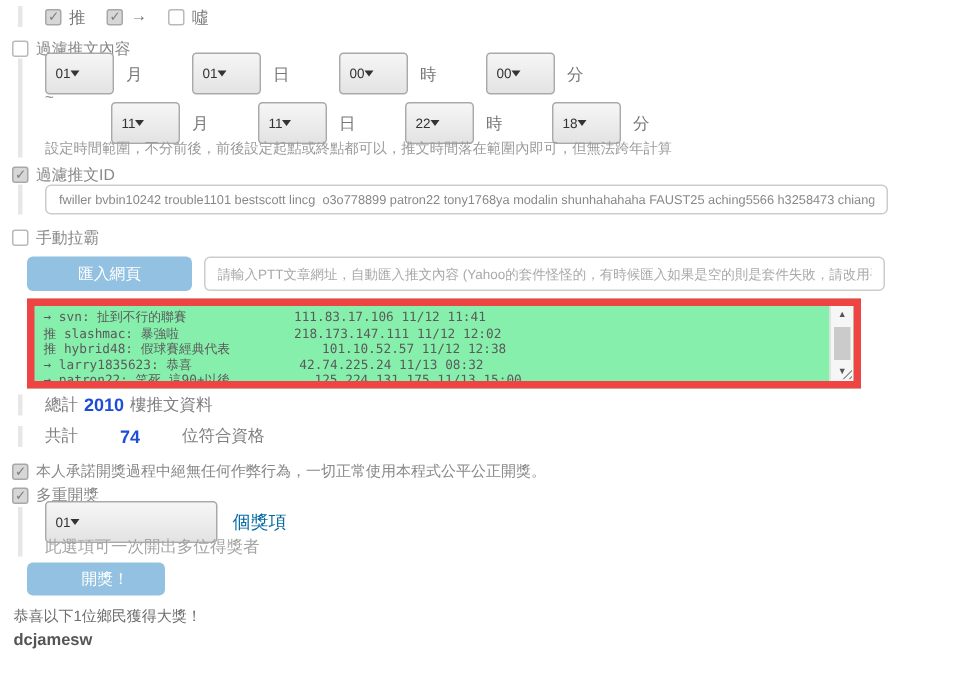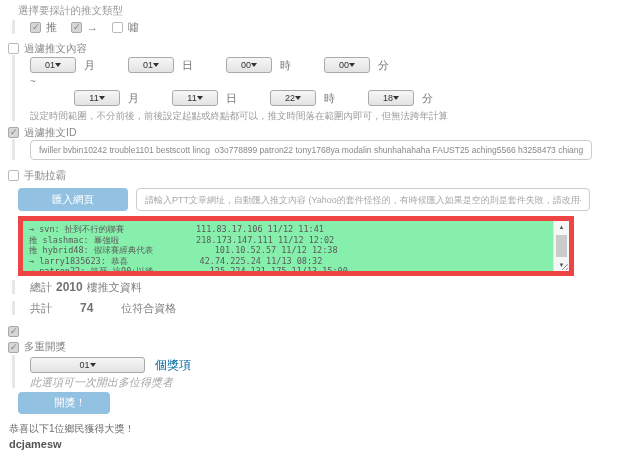--- a/index.html
+++ b/index.html
@@ -10,22 +10,22 @@
   }
   .page{position:relative;width:640px;height:463px;}
 
   
   .indent{margin-left:12px;border-left:3px solid #e7e7e7;padding-left:15px;}
   .cb-row{display:flex;align-items:center;margin-left:8px;font-size:10.5px;color:#888;}
   .cb{flex:0 0 auto;display:inline-block;width:11px;height:11px;box-sizing:border-box;
       border:1px solid #b9b9b9;border-radius:2px;background:#fff;position:relative;margin-right:5px;}
   .cb.checked{background:#d7d7d7;border-color:#a8a8a8;}
   .cb.checked::after{content:"✓";position:absolute;left:1px;top:-1px;font-size:9px;line-height:11px;color:#7f7f7f;}
-  .sel{display:inline-flex;align-items:center;justify-content:center;box-sizing:border-box;
-       width:46px;height:16px;padding:0 6px;border:1px solid #a9a9a9;border-radius:3px;
+  .sel{display:inline-flex;align-items:center;justify-content:flex-start;box-sizing:border-box;
+       width:46px;height:28px;padding:0 6px;border:1px solid #a9a9a9;border-radius:3px;
        background:linear-gradient(#f6f6f6,#e3e3e3);font-size:9px;color:#333;cursor:default;}
   .sel-arrow{width:0;height:0;border-left:3.5px solid transparent;border-right:3.5px solid transparent;border-top:4px solid #333;}
   .btn{display:block;border:none;border-radius:4px;background:var(--accent,#93c1e1);
        color:#fff;font-family:"Liberation Sans",sans-serif;font-size:10.5px;text-align:center;cursor:pointer;}
   .text-input{box-sizing:border-box;border:1px solid #ccc;border-radius:4px;height:20px;
        padding:0 8px;color:#777;font-family:"Liberation Sans",sans-serif;background:#fff;}
   .text-input::placeholder{color:#a9a9a9;}
 
   
   .section-title{margin:5px 0 0 18px;font-size:10.5px;line-height:11px;color:#999;}
@@ -62,41 +62,40 @@
        font-size:8.5px;line-height:10.5px;color:#5a5a5a;white-space:pre;}
   .scrollbar{position:absolute;top:0;right:0;bottom:0;width:15px;background:#f6f6f6;border-left:1px solid #e2e2e2;}
   .sb-arrow{height:12px;text-align:center;font-size:6px;line-height:12px;color:#555;}
   .sb-thumb{margin:2px 2px;height:22px;background:#cbcbcb;}
   .resize-grip{position:absolute;right:1px;bottom:1px;width:9px;height:9px;
        background:repeating-linear-gradient(135deg,transparent 0 2px,#9a9a9a 2px 3px);
        clip-path:polygon(100% 0,100% 100%,0 100%);}
 
   
   .stat{margin-top:4px;height:14px;font-size:11px;line-height:14px;color:#808080;display:flex;align-items:center;}
-  .stat b{font-size:12px;color:#737373;margin:0 4px;text-align:center;}
+  .stat b{font-size:12px;color:#1d4ed8;margin:0 4px;text-align:center;}
   .stat.second{margin-top:7px;gap:24px;}
 
   
   .row-pledge{margin-top:10px;height:12px;font-size:10px;}
   .row-multi{margin-top:4px;height:12px;}
   .prize-block{margin-top:2px;}
   .prize-row{display:flex;align-items:center;height:20px;}
   .prize-sel{width:115px;}
   .prize-unit{margin-left:10px;font-size:12px;color:#0369a1;}
-  .hint2{margin-top:1px;font-size:11px;line-height:12px;color:#a5a5a5;font-style:italic;}
+  .hint2{margin-top:1px;font-size:11px;line-height:12px;color:#a5a5a5;}
   .draw-btn{width:92px;height:22px;margin:4px 0 0 18px;padding-left:18px;}
   .result-msg{margin:9px 0 0 9px;font-size:10px;line-height:11px;color:#6e6e6e;}
   .winner{margin:4px 0 0 9px;font-size:11px;line-height:13px;font-weight:bold;color:#555;}
 </style>
 </head>
 <body>
 
 <div class="page">
 
-  <div class="section-title">選擇要採計的推文類型</div>
 
   <div class="indent type-row">
     <span class="opt">
       <span class="cb checked"></span>
       <span>推</span>
     </span>
     <span class="opt">
       <span class="cb checked"></span>
       <span>→</span>
     </span>
@@ -220,20 +219,21 @@
   </div>
 
   <div class="indent stat second">
     <span>共計</span>
     <b>74</b>
     <span>位符合資格</span>
   </div>
 
   <div class="cb-row row-pledge">
     <span class="cb checked"></span>
+    <span>本人承諾開獎過程中絕無任何作弊行為，一切正常使用本程式公平公正開獎。</span>
   </div>
 
   <div class="cb-row row-multi">
     <span class="cb checked"></span>
     <span>多重開獎</span>
   </div>
 
   <div class="indent prize-block">
     <div class="prize-row">
       <span class="sel prize-sel">

